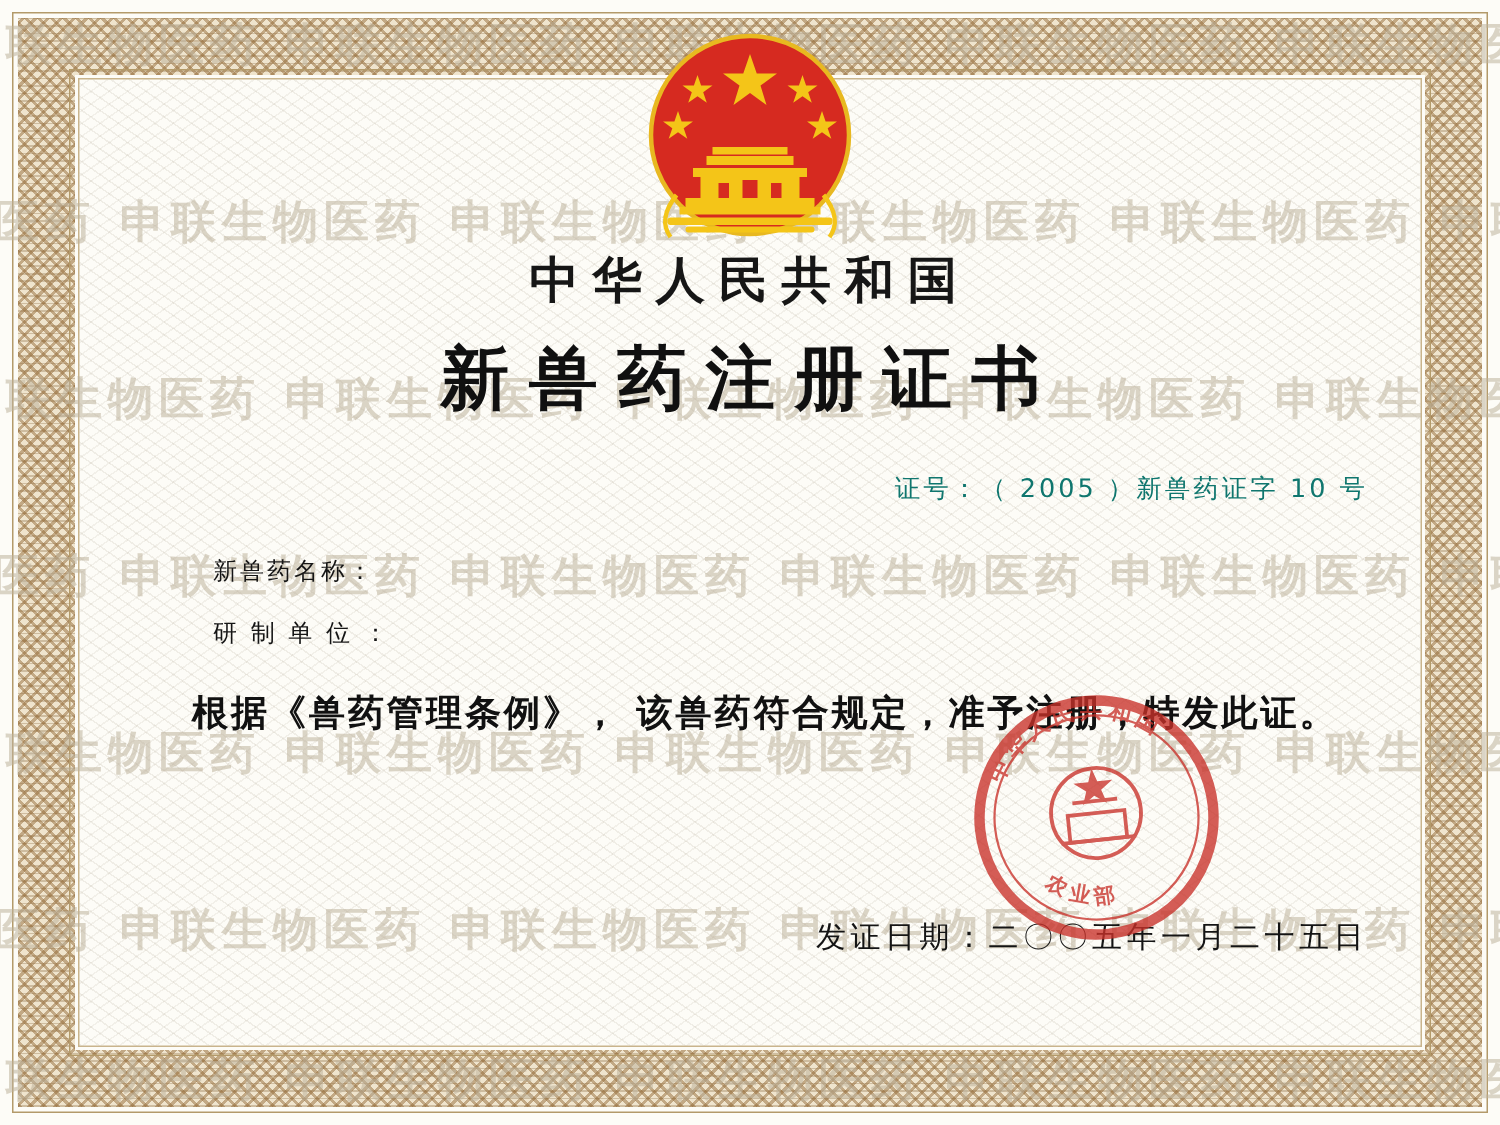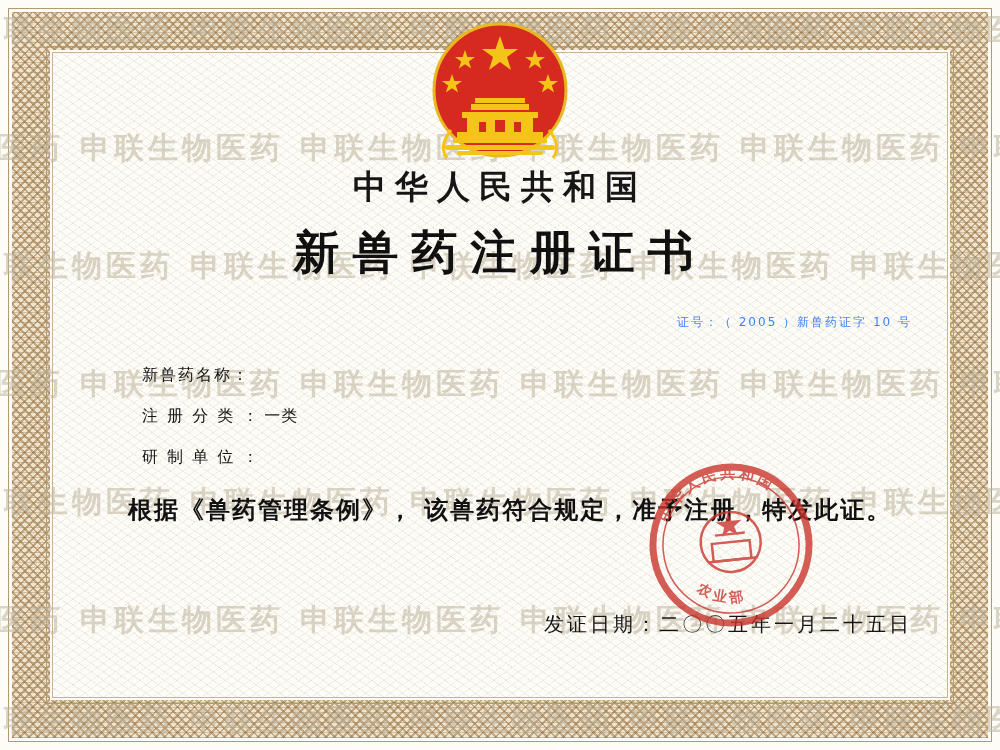--- a/index.html
+++ b/index.html
@@ -136,23 +136,23 @@
     letter-spacing: 13px;
     color: #101010;
     font-weight: 700;
     margin-top: 12px;
     font-family: "DejaVu Serif", "Liberation Serif", serif;
   }
   .cert-no {
     text-align: right;
     margin-top: 30px;
     padding-right: 18px;
-    font-size: 12px;
+    font-size: 17px;
     letter-spacing: 2px;
-    color: #3b82f6;
+    color: #0f766e;
     font-family: "DejaVu Sans", "Liberation Sans", sans-serif;
   }
 
   .fields {
     margin-top: 34px;
     padding-left: 72px;
   }
   .field-row {
     display: flex;
     align-items: baseline;
@@ -305,24 +305,20 @@
   <div class="content">
 
     <div class="title-cn">中华人民共和国</div>
     <div class="title-main">新兽药注册证书</div>
 
     <div class="cert-no">证号：（ 2005 ）新兽药证字 10 号</div>
 
     <div class="fields">
       <div class="field-row">
         <span class="field-label">新兽药名称：</span>
-      </div>
-      <div class="field-row">
-        <span class="field-label">注 册 分 类 ：</span>
-        <span class="field-value">一类</span>
       </div>
       <div class="field-row">
         <span class="field-label">研 制 单 位 ：</span>
       </div>
     </div>
 
     <div class="statement">根据《兽药管理条例》， 该兽药符合规定，准予注册，特发此证。</div>
 
     <div class="issue-date">发证日期：二〇〇五年一月二十五日</div>
   </div>

